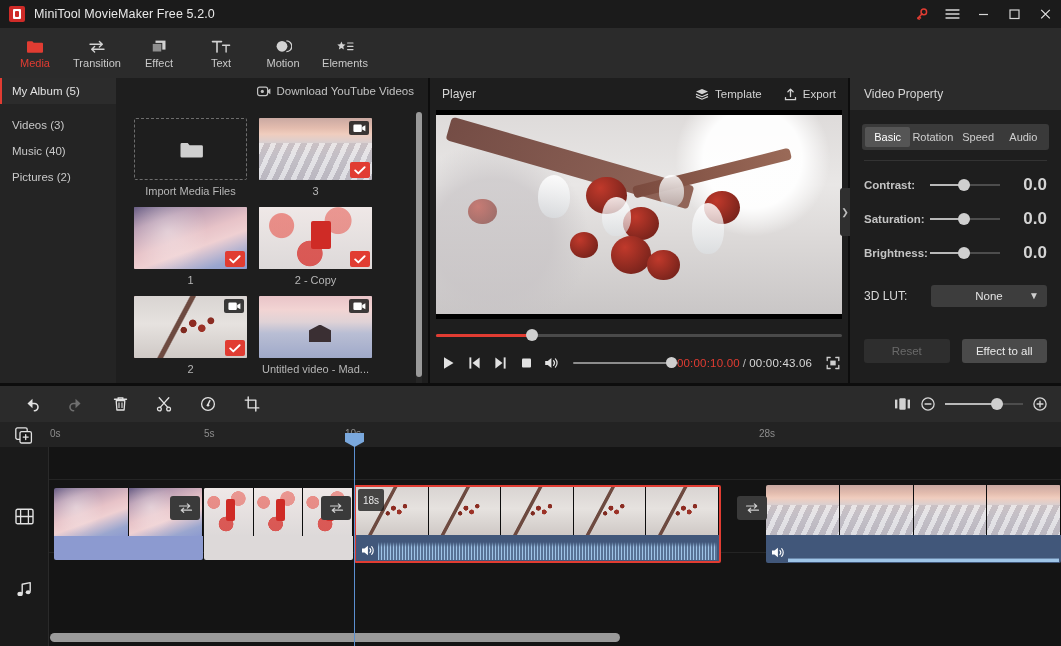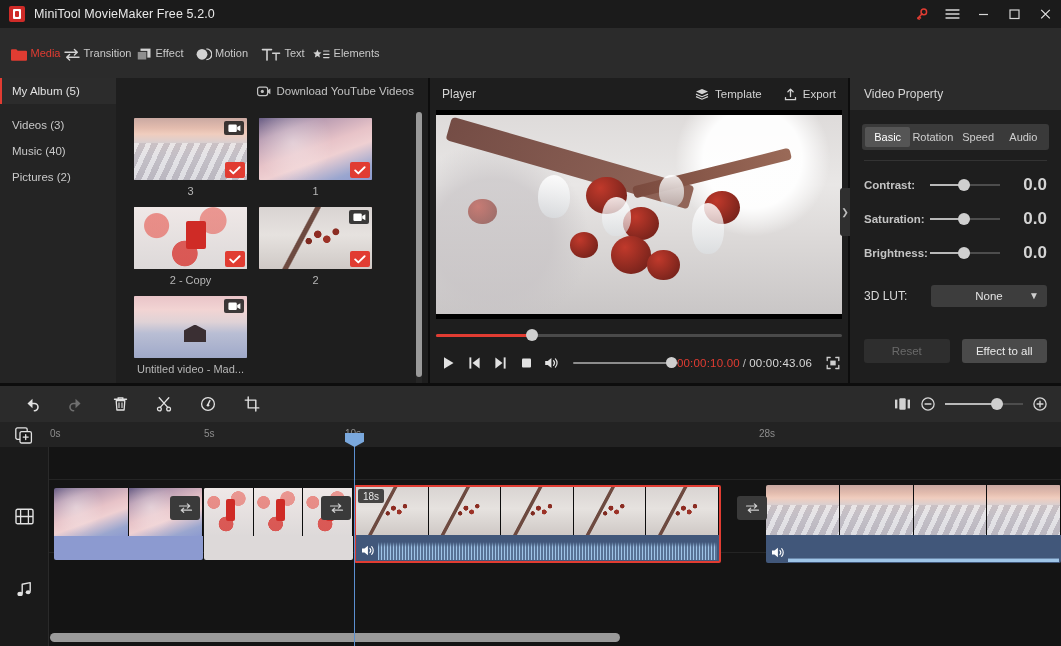--- a/index.html
+++ b/index.html
@@ -37,21 +37,21 @@
     color:#cfcfcf; font-size:13px; cursor:default;
   }
   .tb-btn svg{ display:block; }
 
   
   .ribbon{
     position:absolute; left:0; top:28px; width:1061px; height:50px;
     background:#2b2b2b; display:flex; align-items:center; padding-left:4px;
   }
   .ribbon-item{
-    width:62px; height:50px; display:flex; flex-direction:row;
+    width:62px; height:50px; display:flex; flex-direction:column;
     align-items:center; justify-content:center; gap:3px; cursor:default;
   }
   .ribbon-item .ri-ico{ height:17px; display:flex; align-items:flex-end; }
   .ribbon-item .ri-lab{ font-size:11px; color:#c9c9c9; white-space:nowrap; }
   .ribbon-item.active .ri-lab{ color:#e13c32; }
 
   
   .media-panel{
     position:absolute; left:0; top:78px; width:428px; height:305px;
     background:#1e1e1e; display:flex; flex-direction:column;
@@ -251,21 +251,21 @@
   .clip.selected{ border:2px solid #e13c32; }
   .clip .filmstrip{ position:absolute; left:0; top:0; right:0; height:48px; display:flex; }
   .clip .filmstrip > div{ flex:1; position:relative; overflow:hidden; border-right:1px solid rgba(0,0,0,.35);}
   .clip .audiostrip{ position:absolute; left:0; bottom:0; right:0; height:24px; background:#41577a; }
   .wave{ position:absolute; left:22px; right:2px; bottom:1px; height:18px;
     background:repeating-linear-gradient(90deg,#9fc5e8 0 1px, rgba(159,197,232,.25) 1px 3px);
     mask-image:linear-gradient(180deg,transparent 0%,#000 28%,#000 100%);
     -webkit-mask-image:linear-gradient(180deg,transparent 0%,#000 28%,#000 100%);}
   .wave.flat{ height:4px; background:#9fc5e8; }
   .spk{ position:absolute; left:4px; bottom:4px; width:16px; height:14px; display:flex; align-items:center; justify-content:center;}
-  .durbadge{ position:absolute; left:2px; top:2px; height:14px; padding:0 5px; background:rgba(25,25,25,.78);
+  .durbadge{ position:absolute; left:2px; top:2px; height:22px; padding:0 5px; background:rgba(25,25,25,.78);
     border-radius:2px; font-size:10px; color:#e8e8e8; display:flex; align-items:center; z-index:3;}
   .transbtn{ position:absolute; top:33px; width:30px; height:24px; background:#3a3a3a; border-radius:3px;
     display:flex; align-items:center; justify-content:center; z-index:4;}
   .playhead{ position:absolute; left:354px; top:11px; width:1px; height:213px; background:#5b8fd0; z-index:9;}
   .playhead .head{ position:absolute; left:-9px; top:0; width:19px; height:14px; background:#7aa8dd;
     clip-path:polygon(0 0,100% 0,100% 62%,50% 100%,0 62%); }
   .hscroll{ position:absolute; left:0; bottom:4px; width:1061px; height:9px; }
   .hscroll i{ position:absolute; left:50px; top:0; width:570px; height:9px; background:#9a9a9a; border-radius:5px; display:block;}
   svg{ display:block; }
 </style>
@@ -333,36 +333,36 @@
         <svg width="18" height="15" viewBox="0 0 18 15">
             <rect x="5.5" y="1.6" width="10" height="9" fill="#d2d2d2"></rect>
             <rect x="2.2" y="4.4" width="9.6" height="8.6" fill="#8e8e8e" stroke="#2b2b2b" stroke-width="1"></rect>
           </svg>
       </span>
       <span class="ri-lab">Effect</span>
     </div>
 
     <div class="ribbon-item">
       <span class="ri-ico">
+        <svg width="20" height="15" viewBox="0 0 20 15">
+            <path d="M1.5 2.6h9M6 2.6v10.5" stroke="#d2d2d2" stroke-width="1.6" stroke-linecap="round"></path>
+            <path d="M11.6 6.2h7M15.1 6.2v6.9" stroke="#d2d2d2" stroke-width="1.4" stroke-linecap="round"></path>
+          </svg>
+      </span>
+      <span class="ri-lab">Text</span>
+    </div>
+
+    <div class="ribbon-item">
+      <span class="ri-ico">
         <svg width="18" height="15" viewBox="0 0 18 15">
             <path d="M12.4 1.9a5.4 5.4 0 0 1 0 10.8" fill="none" stroke="#d2d2d2" stroke-width="1.3"></path>
             <circle cx="8" cy="7.3" r="5.4" fill="#d2d2d2"></circle>
           </svg>
       </span>
       <span class="ri-lab">Motion</span>
-    </div>
-
-    <div class="ribbon-item">
-      <span class="ri-ico">
-        <svg width="20" height="15" viewBox="0 0 20 15">
-            <path d="M1.5 2.6h9M6 2.6v10.5" stroke="#d2d2d2" stroke-width="1.6" stroke-linecap="round"></path>
-            <path d="M11.6 6.2h7M15.1 6.2v6.9" stroke="#d2d2d2" stroke-width="1.4" stroke-linecap="round"></path>
-          </svg>
-      </span>
-      <span class="ri-lab">Text</span>
     </div>
 
     <div class="ribbon-item">
       <span class="ri-ico">
         <svg width="20" height="15" viewBox="0 0 20 15">
             <path d="M6.4 2.6 7.6 5.3l2.9.3-2.2 2 .6 2.9-2.5-1.5-2.5 1.5.6-2.9-2.2-2 2.9-.3z" fill="#d2d2d2"></path>
             <path d="M12.6 4h5.4M12.6 7.3h5.4M12.6 10.6h5.4" stroke="#d2d2d2" stroke-width="1.2" stroke-linecap="round"></path>
           </svg>
       </span>
       <span class="ri-lab">Elements</span>
@@ -395,20 +395,30 @@
             <span>Music (40)</span>
           </div>
         <div class="nv">
             <span>Pictures (2)</span>
           </div>
       </div>
 
       <div class="media-grid-wrap">
         <div class="media-grid">
 
+          <div class="mcell">
+            <div class="import-box">
+              <span>
+                <svg width="24" height="19" viewBox="0 0 24 19">
+                    <path d="M1.5 4.4a1.4 1.4 0 0 1 1.4-1.4h5.8l1.9 2.2h11.9a1.4 1.4 0 0 1 1.4 1.4v9.6a1.4 1.4 0 0 1-1.4 1.4H2.9a1.4 1.4 0 0 1-1.4-1.4z" fill="#cfcfcf"></path>
+                  </svg>
+              </span>
+            </div>
+            <div class="mcap">Import Media Files</div>
+          </div>
 
           <div class="mcell">
             <div class="mthumb">
               <div class="art-snowfield"></div>
               <div class="vidbadge">
                 <svg width="13" height="9" viewBox="0 0 13 9">
                     <rect x="0.4" y="0.6" width="8.4" height="7.4" rx="1.2" fill="#fff"></rect>
                     <path d="M9.2 3 12.4 1.2v6.1L9.2 5.5z" fill="#fff"></path>
                   </svg>
               </div>

